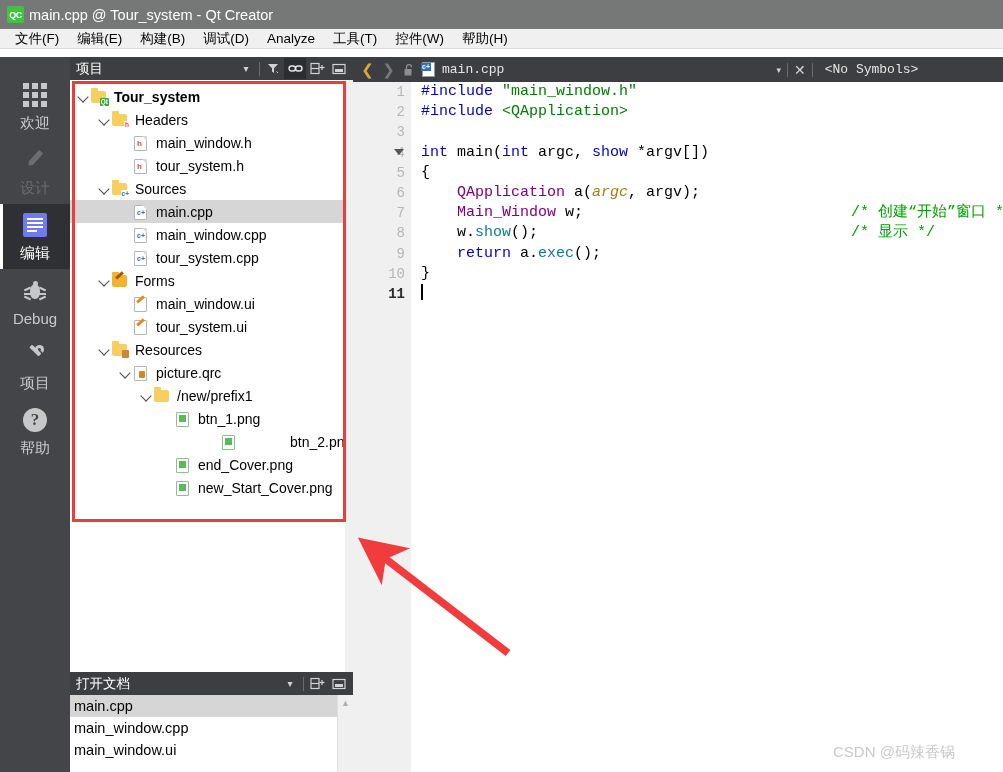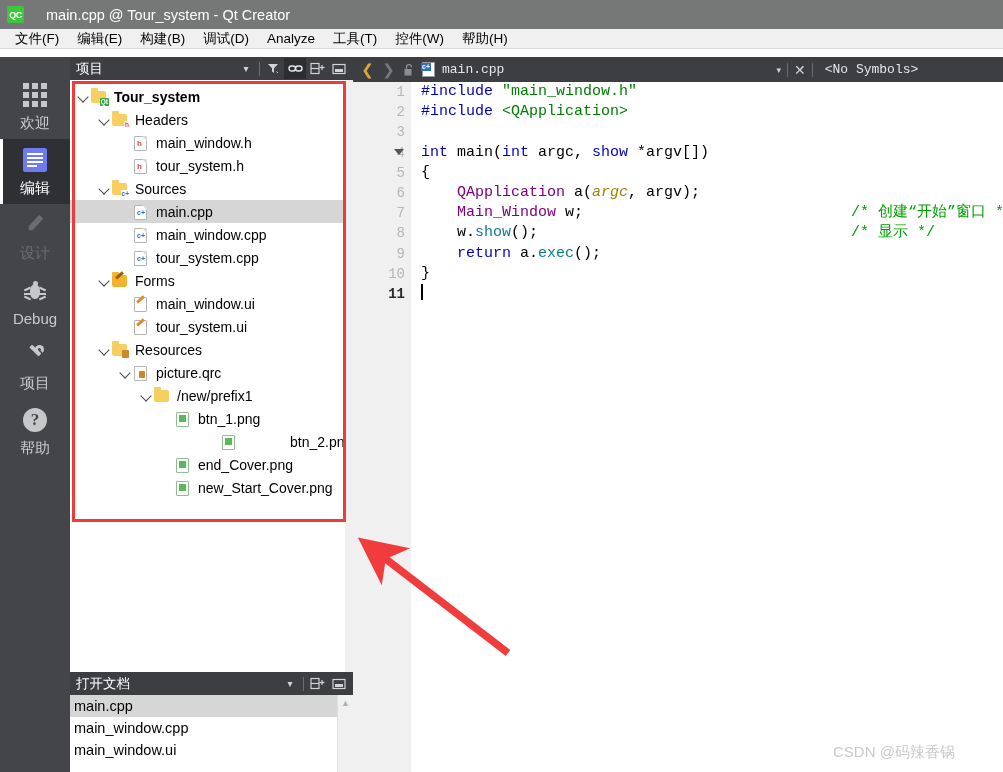--- a/index.html
+++ b/index.html
@@ -21,21 +21,21 @@
   .qc-logo {
     width: 17px; height: 17px; background: #3ec43e;
     border-radius: 2px;
     color: #ffffff; font-size: 9px; font-weight: bold;
     display: flex; align-items: center; justify-content: center;
     font-family: "Liberation Sans", sans-serif;
     letter-spacing: -0.5px;
     flex: none;
   }
   .title-text {
-    margin-left: 22px;
+    margin-left: 5px;
     color: #ffffff; font-size: 14.5px;
     font-family: "Liberation Sans", sans-serif;
     white-space: nowrap;
   }
 
   
   .menubar {
     position: absolute; left: 0; top: 29px; width: 1003px; height: 20px;
     background: #f0f0f0;
     border-bottom: 1px solid #dcdcdc;
@@ -340,39 +340,39 @@
             <i></i>
             <i></i>
             <i></i>
             <i></i>
             <i></i>
           </div>
       </div>
       <div class="rail-label">欢迎</div>
     </div>
 
+    <div class="rail-item disabled">
+      <div class="rail-icon">
+        <div class="ic-pencil">
+            <i></i>
+          </div>
+      </div>
+      <div class="rail-label">设计</div>
+    </div>
+
     <div class="rail-item active">
       <div class="rail-icon">
         <div class="ic-edit">
             <i></i>
             <i></i>
             <i></i>
             <i></i>
           </div>
       </div>
       <div class="rail-label">编辑</div>
-    </div>
-
-    <div class="rail-item disabled">
-      <div class="rail-icon">
-        <div class="ic-pencil">
-            <i></i>
-          </div>
-      </div>
-      <div class="rail-label">设计</div>
     </div>
 
     <div class="rail-item">
       <div class="rail-icon">
         <div class="ic-bug">
           <div class="head"></div>
             <div class="body"></div>
           <div class="lg" style="left:1px;top:9px;transform:rotate(-25deg);"></div>
           <div class="lg" style="left:1px;top:14px;"></div>
           <div class="lg" style="left:1px;top:18px;transform:rotate(25deg);"></div>

